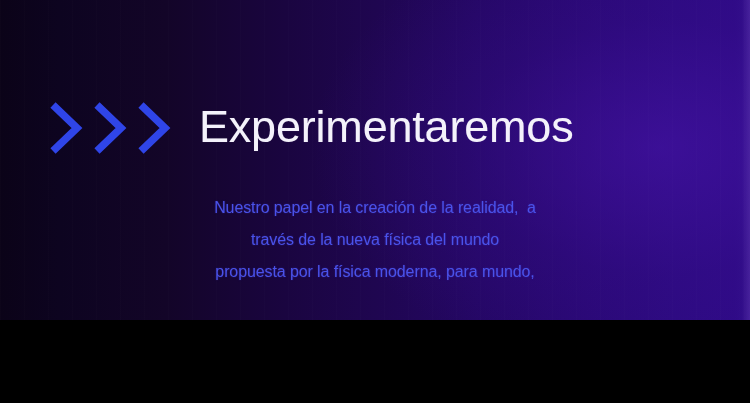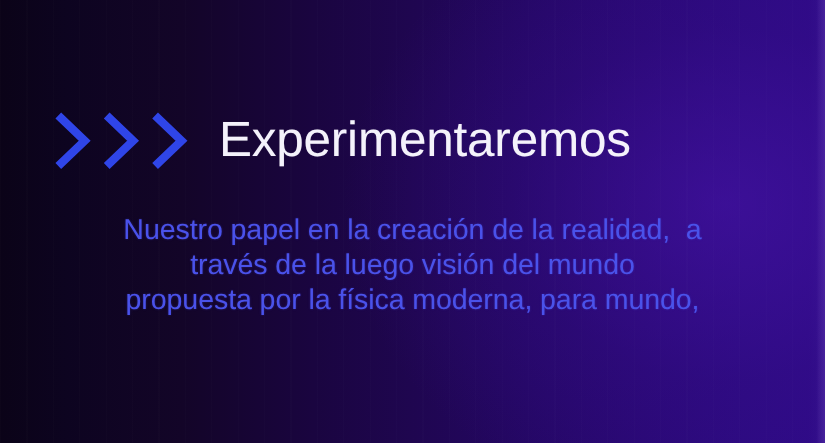--- a/index.html
+++ b/index.html
@@ -7,21 +7,21 @@
     padding: 0;
     background: #000;
   }
   body {
     font-family: "Liberation Sans", sans-serif;
   }
 
   #slide {
     position: relative;
     width: 750px;
-    height: 403px;
+    height: 320px;
     overflow: hidden;
     background: #15062b;
   }
 
   
   .bg-gradient {
     position: absolute;
     inset: 0;
     background: linear-gradient(
       90deg,
@@ -120,21 +120,21 @@
 
   
   .body-block {
     position: absolute;
     left: 0;
     right: 0;
     top: 192px;
     text-align: center;
   }
   .body-line {
-    font-size: 26px;
+    font-size: 16px;
     line-height: 32px;
     font-weight: 400;
     letter-spacing: -0.1px;
     color: #4a52ea;
     white-space: pre;
     text-shadow: 0 0 2px rgba(74, 82, 234, 0.35);
   }
 </style>
 </head>
 <body>
@@ -163,18 +163,18 @@
         <svg viewBox="0 0 38 54" xmlns="http://www.w3.org/2000/svg" aria-hidden="true">
           <path d="M7 4 L31 27 L7 50" fill="none" stroke="#2f45e8" stroke-width="7.5" stroke-linecap="butt" stroke-linejoin="miter"></path>
         </svg>
       </span>
     </div>
 
     <div class="title">Experimentaremos</div>
 
     <div class="body-block">
       <div class="body-line">Nuestro papel en la creación de la realidad,  a</div>
-      <div class="body-line">través de la luego visión del mundo</div>
+      <div class="body-line">través de la nueva física del mundo</div>
       <div class="body-line">propuesta por la física moderna, para mundo,</div>
     </div>
 
   </div>
 </div>
 
 </body></html>

